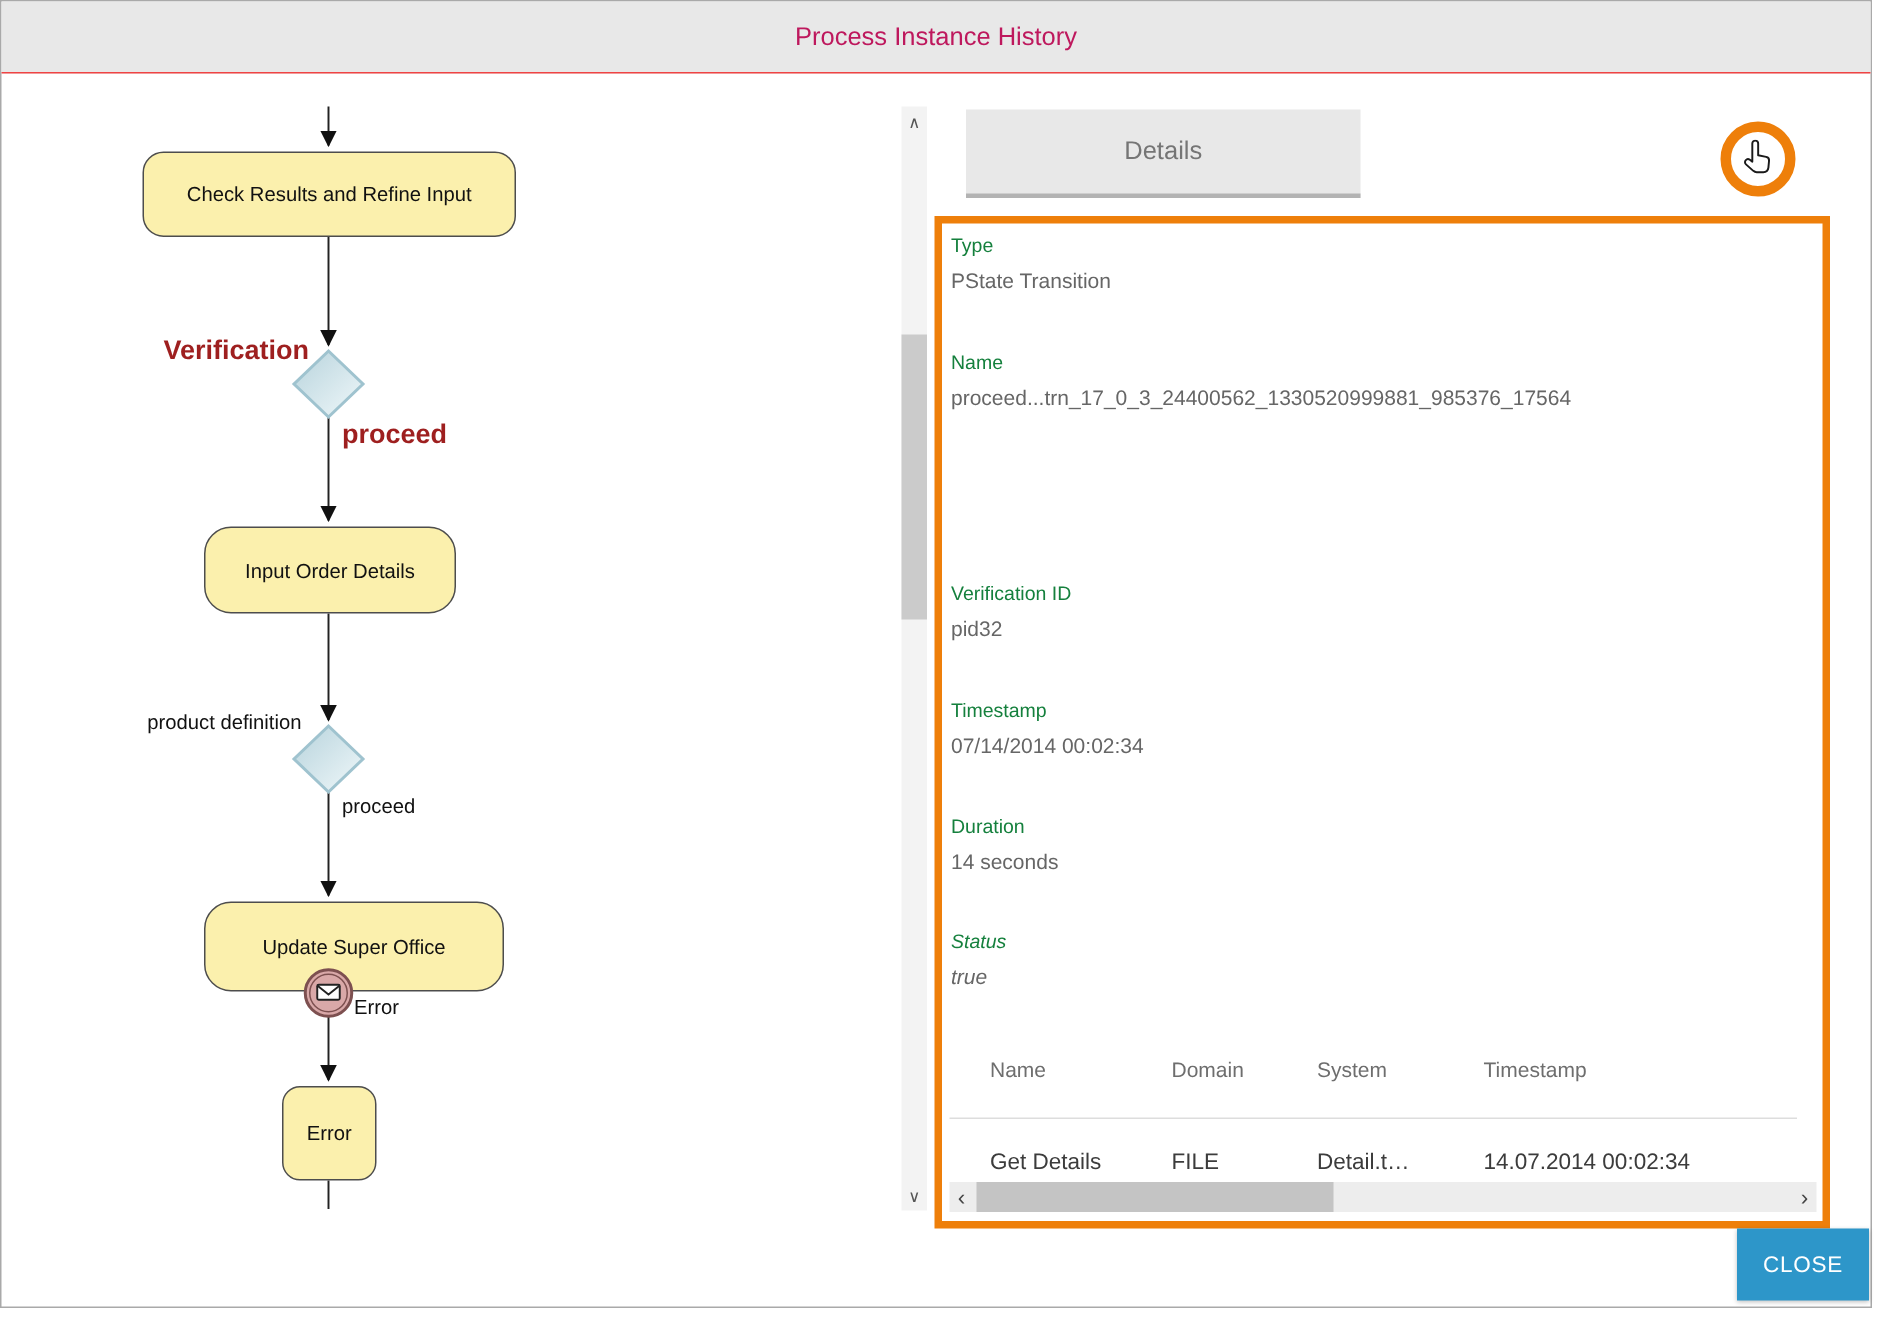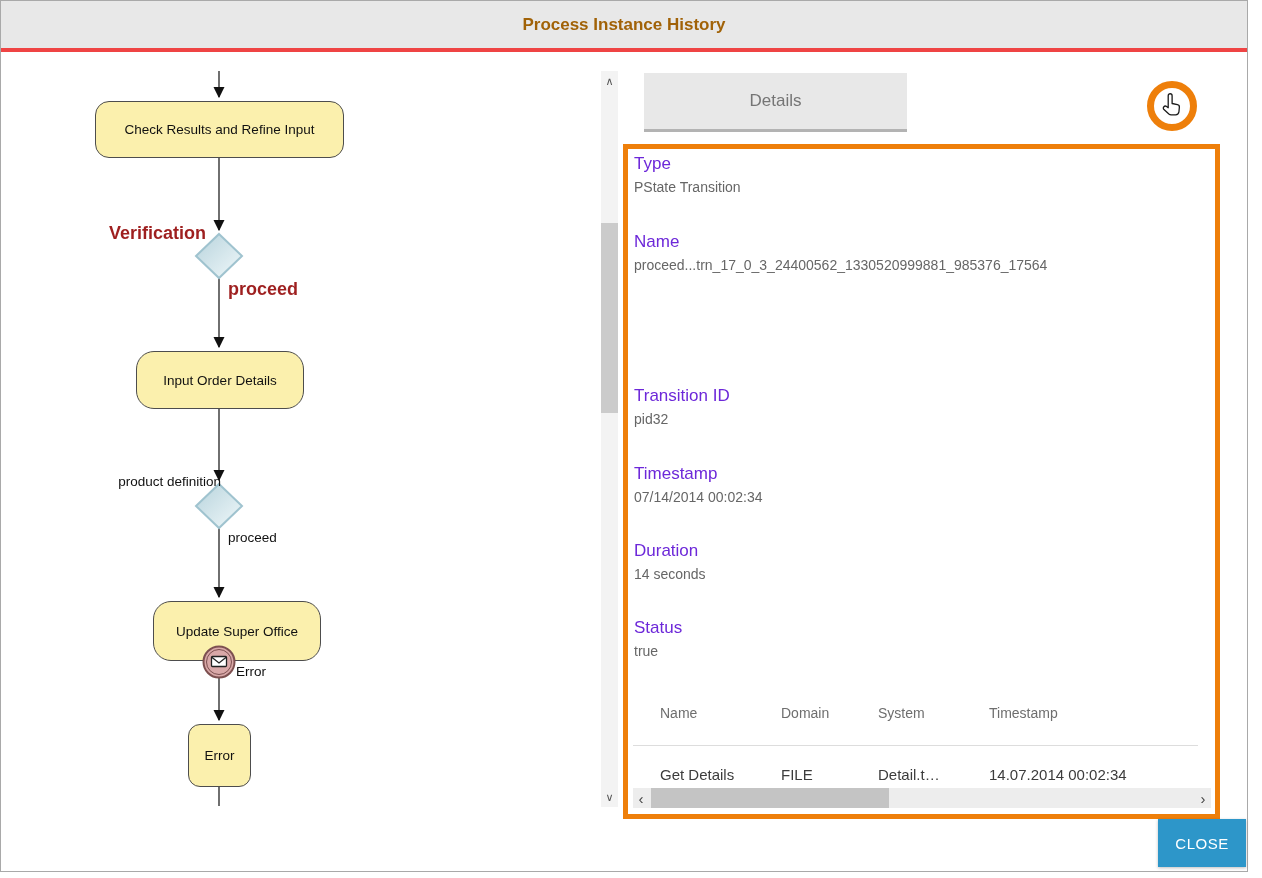--- a/index.html
+++ b/index.html
@@ -1,58 +1,58 @@
 <!DOCTYPE html>
 <html><head>
 <meta charset="utf-8">
 <style>
   html,body{margin:0;padding:0;width:1262px;height:878px;background:#ffffff;
     font-family:"Liberation Sans","DejaVu Sans",sans-serif;overflow:hidden;}
   .dialog{position:absolute;left:0;top:0;width:1246px;height:870px;
     border:1px solid #a9a9a9;background:#ffffff;}
   
   .titlebar{position:absolute;left:0;top:0;width:100%;height:47px;background:#e8e8e8;
-    border-bottom:4px solid #ef4444;display:flex;align-items:center;justify-content:center;
-    font-size:17px;font-weight:bold;color:#a16207;}
+    border-bottom:1px solid #ef4444;display:flex;align-items:center;justify-content:center;
+    font-size:17px;font-weight:normal;color:#be185d;}
   
   .flow-svg{position:absolute;left:0;top:0;width:1246px;height:870px;z-index:1;pointer-events:none;}
   .node{position:absolute;z-index:2;background:#fbf0ad;border:1.5px solid #4d4d4d;
     display:flex;align-items:center;justify-content:center;text-align:center;
     font-size:13.5px;color:#111;box-sizing:border-box;}
   .node-1{left:94px;top:100px;width:249px;height:57px;border-radius:14px;}
   .node-2{left:135px;top:350px;width:168px;height:58px;border-radius:18px;}
-  .node-3{left:152px;top:600px;width:168px;height:60px;border-radius:18px;}
+  .node-3{left:135px;top:600px;width:200px;height:60px;border-radius:18px;}
   .node-4{left:187px;top:723px;width:63px;height:63px;border-radius:12px;}
   .flow-label{position:absolute;z-index:3;font-size:13.5px;color:#111;white-space:nowrap;}
   .flow-label.red{color:#9e1f1f;font-weight:bold;font-size:18px;}
   .lbl-verification{left:100px;top:222px;width:105px;text-align:right;}
   .lbl-proceed1{left:227px;top:278px;}
-  .lbl-proddef{left:104px;top:473px;width:116px;text-align:right;}
+  .lbl-proddef{left:84px;top:473px;width:116px;text-align:right;}
   .lbl-proceed2{left:227px;top:529px;}
   .lbl-evt-error{left:235px;top:663px;}
   .event-icon{position:absolute;left:200px;top:643px;width:36px;height:36px;z-index:4;}
   
   .vscroll{position:absolute;left:600px;top:70px;width:17px;height:736px;background:#f3f3f3;z-index:2;}
   .vscroll .arr{position:absolute;left:0;width:17px;height:16px;color:#555;font-size:11px;
     display:flex;align-items:center;justify-content:center;}
   .vscroll .arr.up{top:2px;} .vscroll .arr.down{bottom:2px;}
   .vscroll .thumb{position:absolute;left:0;top:152px;width:17px;height:190px;background:#cbcbcb;}
   
   .tab{position:absolute;top:72px;height:59px;display:flex;align-items:center;justify-content:center;
     font-size:17px;box-sizing:border-box;cursor:pointer;z-index:2;}
   .tab-details{left:643px;width:263px;background:#e8e8e8;color:#757575;border-bottom:3px solid #b3b3b3;}
   .tab-transaction{left:917px;width:302px;background:#2d96c9;color:#ffffff;border-bottom:3px solid #1a6d99;}
   
   .orange-panel{position:absolute;left:622px;top:143px;width:597px;height:675px;
     border:5px solid #ee7f0a;box-sizing:border-box;background:#ffffff;z-index:2;}
   .fgroup{position:absolute;left:6px;right:10px;}
-  .flabel{font-size:17px;color:#6d28d9;line-height:16px;}
+  .flabel{font-size:13px;color:#15803d;line-height:16px;}
   .fvalue{font-size:14px;color:#666666;line-height:24px;margin-top:3px;white-space:nowrap;overflow:hidden;}
   .fg0{top:7px;} .fg1{top:85px;} .fg2{top:162px;} .fg3{top:239px;}
-  .fg4{top:317px;} .fg5{top:394px;} .fg6{top:471px;}
+  .fg4{top:317px;} .fg5{top:394px;} .fg6{top:471px;font-style:italic;}
   .th{position:absolute;top:556px;font-size:14px;color:#6e6e6e;white-space:nowrap;}
   .td{position:absolute;top:617px;font-size:15px;color:#3c3c3c;white-space:nowrap;}
   .col0{left:32px;} .col1{left:153px;} .col2{left:250px;} .col3{left:361px;}
   .tdivider{position:absolute;left:5px;top:596px;width:565px;height:0;border-top:1px solid #dddddd;}
   .hscroll{position:absolute;left:5px;top:639px;width:578px;height:20px;background:#ededed;}
   .hscroll .thumb{position:absolute;left:18px;top:0;width:238px;height:20px;background:#c4c4c4;}
   .hscroll .arr{position:absolute;top:0;width:16px;height:20px;color:#444;font-size:15px;
     display:flex;align-items:center;justify-content:center;}
   .hscroll .arr.left{left:0;} .hscroll .arr.right{right:0;}
   
@@ -125,21 +125,21 @@
 
     <div class="fgroup fg0">
       <div class="flabel">Type</div>
       <div class="fvalue">PState Transition</div>
     </div>
     <div class="fgroup fg1">
       <div class="flabel">Name</div>
       <div class="fvalue">proceed...trn_17_0_3_24400562_1330520999881_985376_17564</div>
     </div>
     <div class="fgroup fg3">
-      <div class="flabel">Transition ID</div>
+      <div class="flabel">Verification ID</div>
       <div class="fvalue">pid32</div>
     </div>
     <div class="fgroup fg4">
       <div class="flabel">Timestamp</div>
       <div class="fvalue">07/14/2014 00:02:34</div>
     </div>
     <div class="fgroup fg5">
       <div class="flabel">Duration</div>
       <div class="fvalue">14 seconds</div>
     </div>

